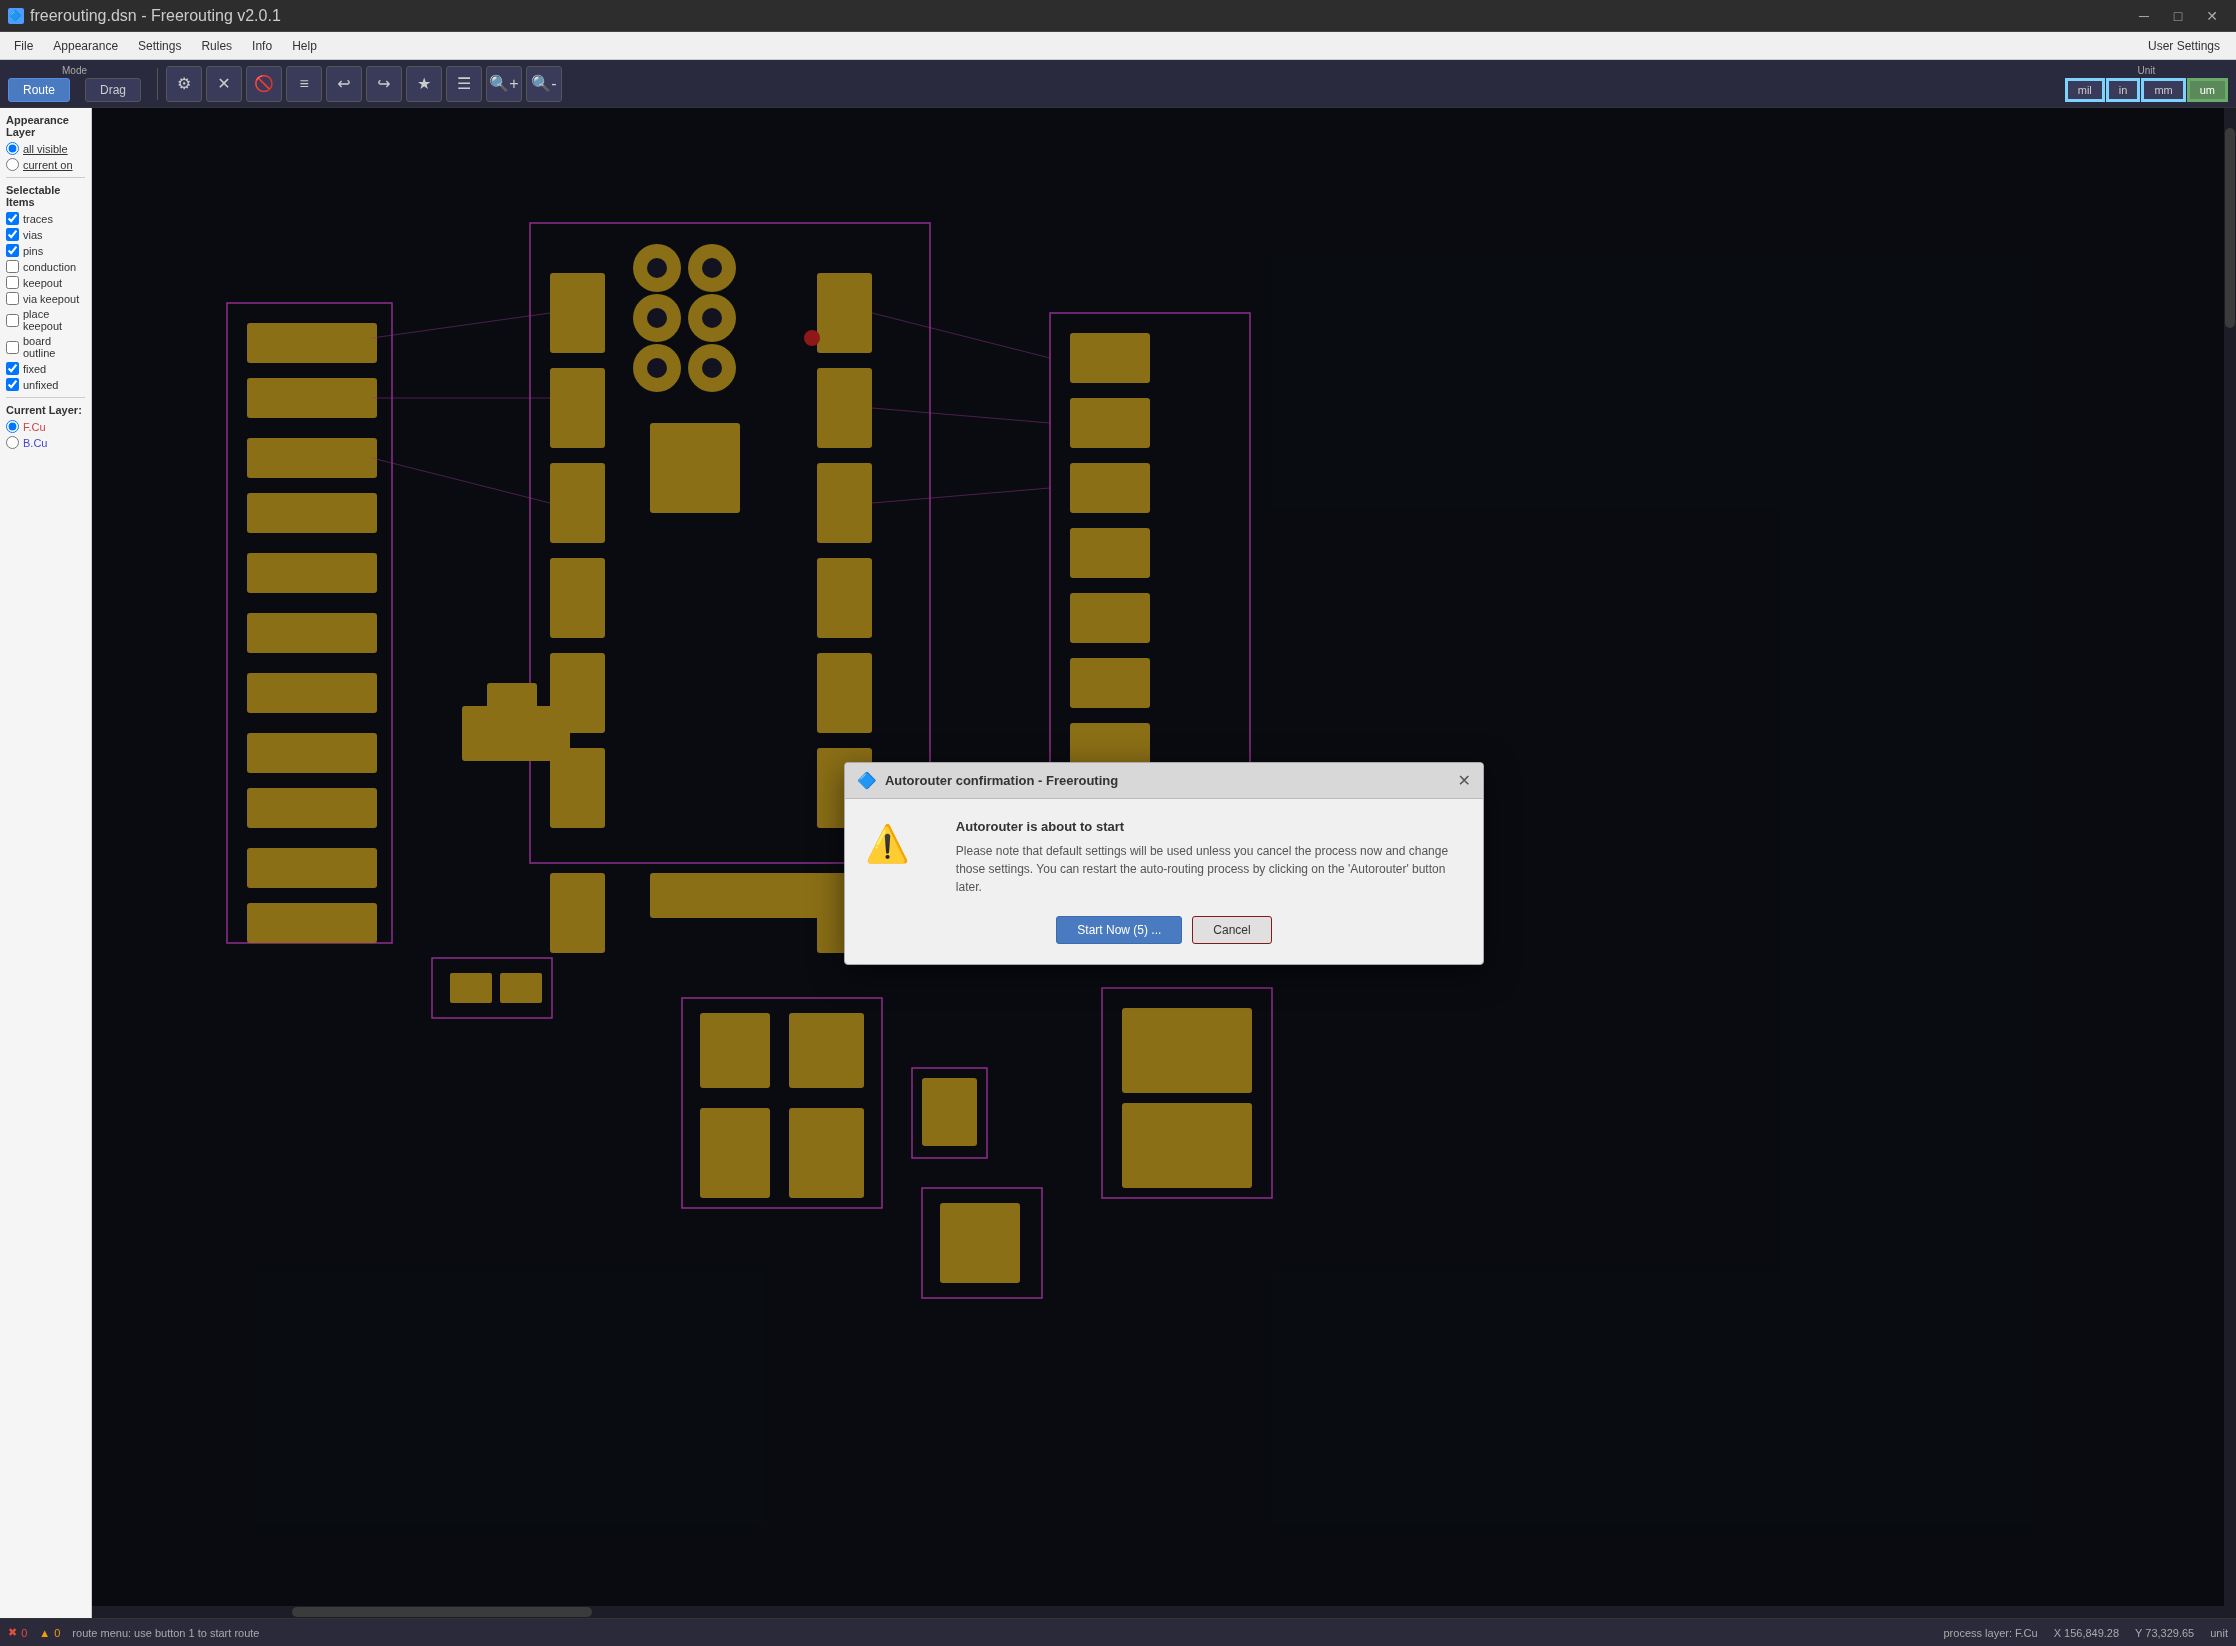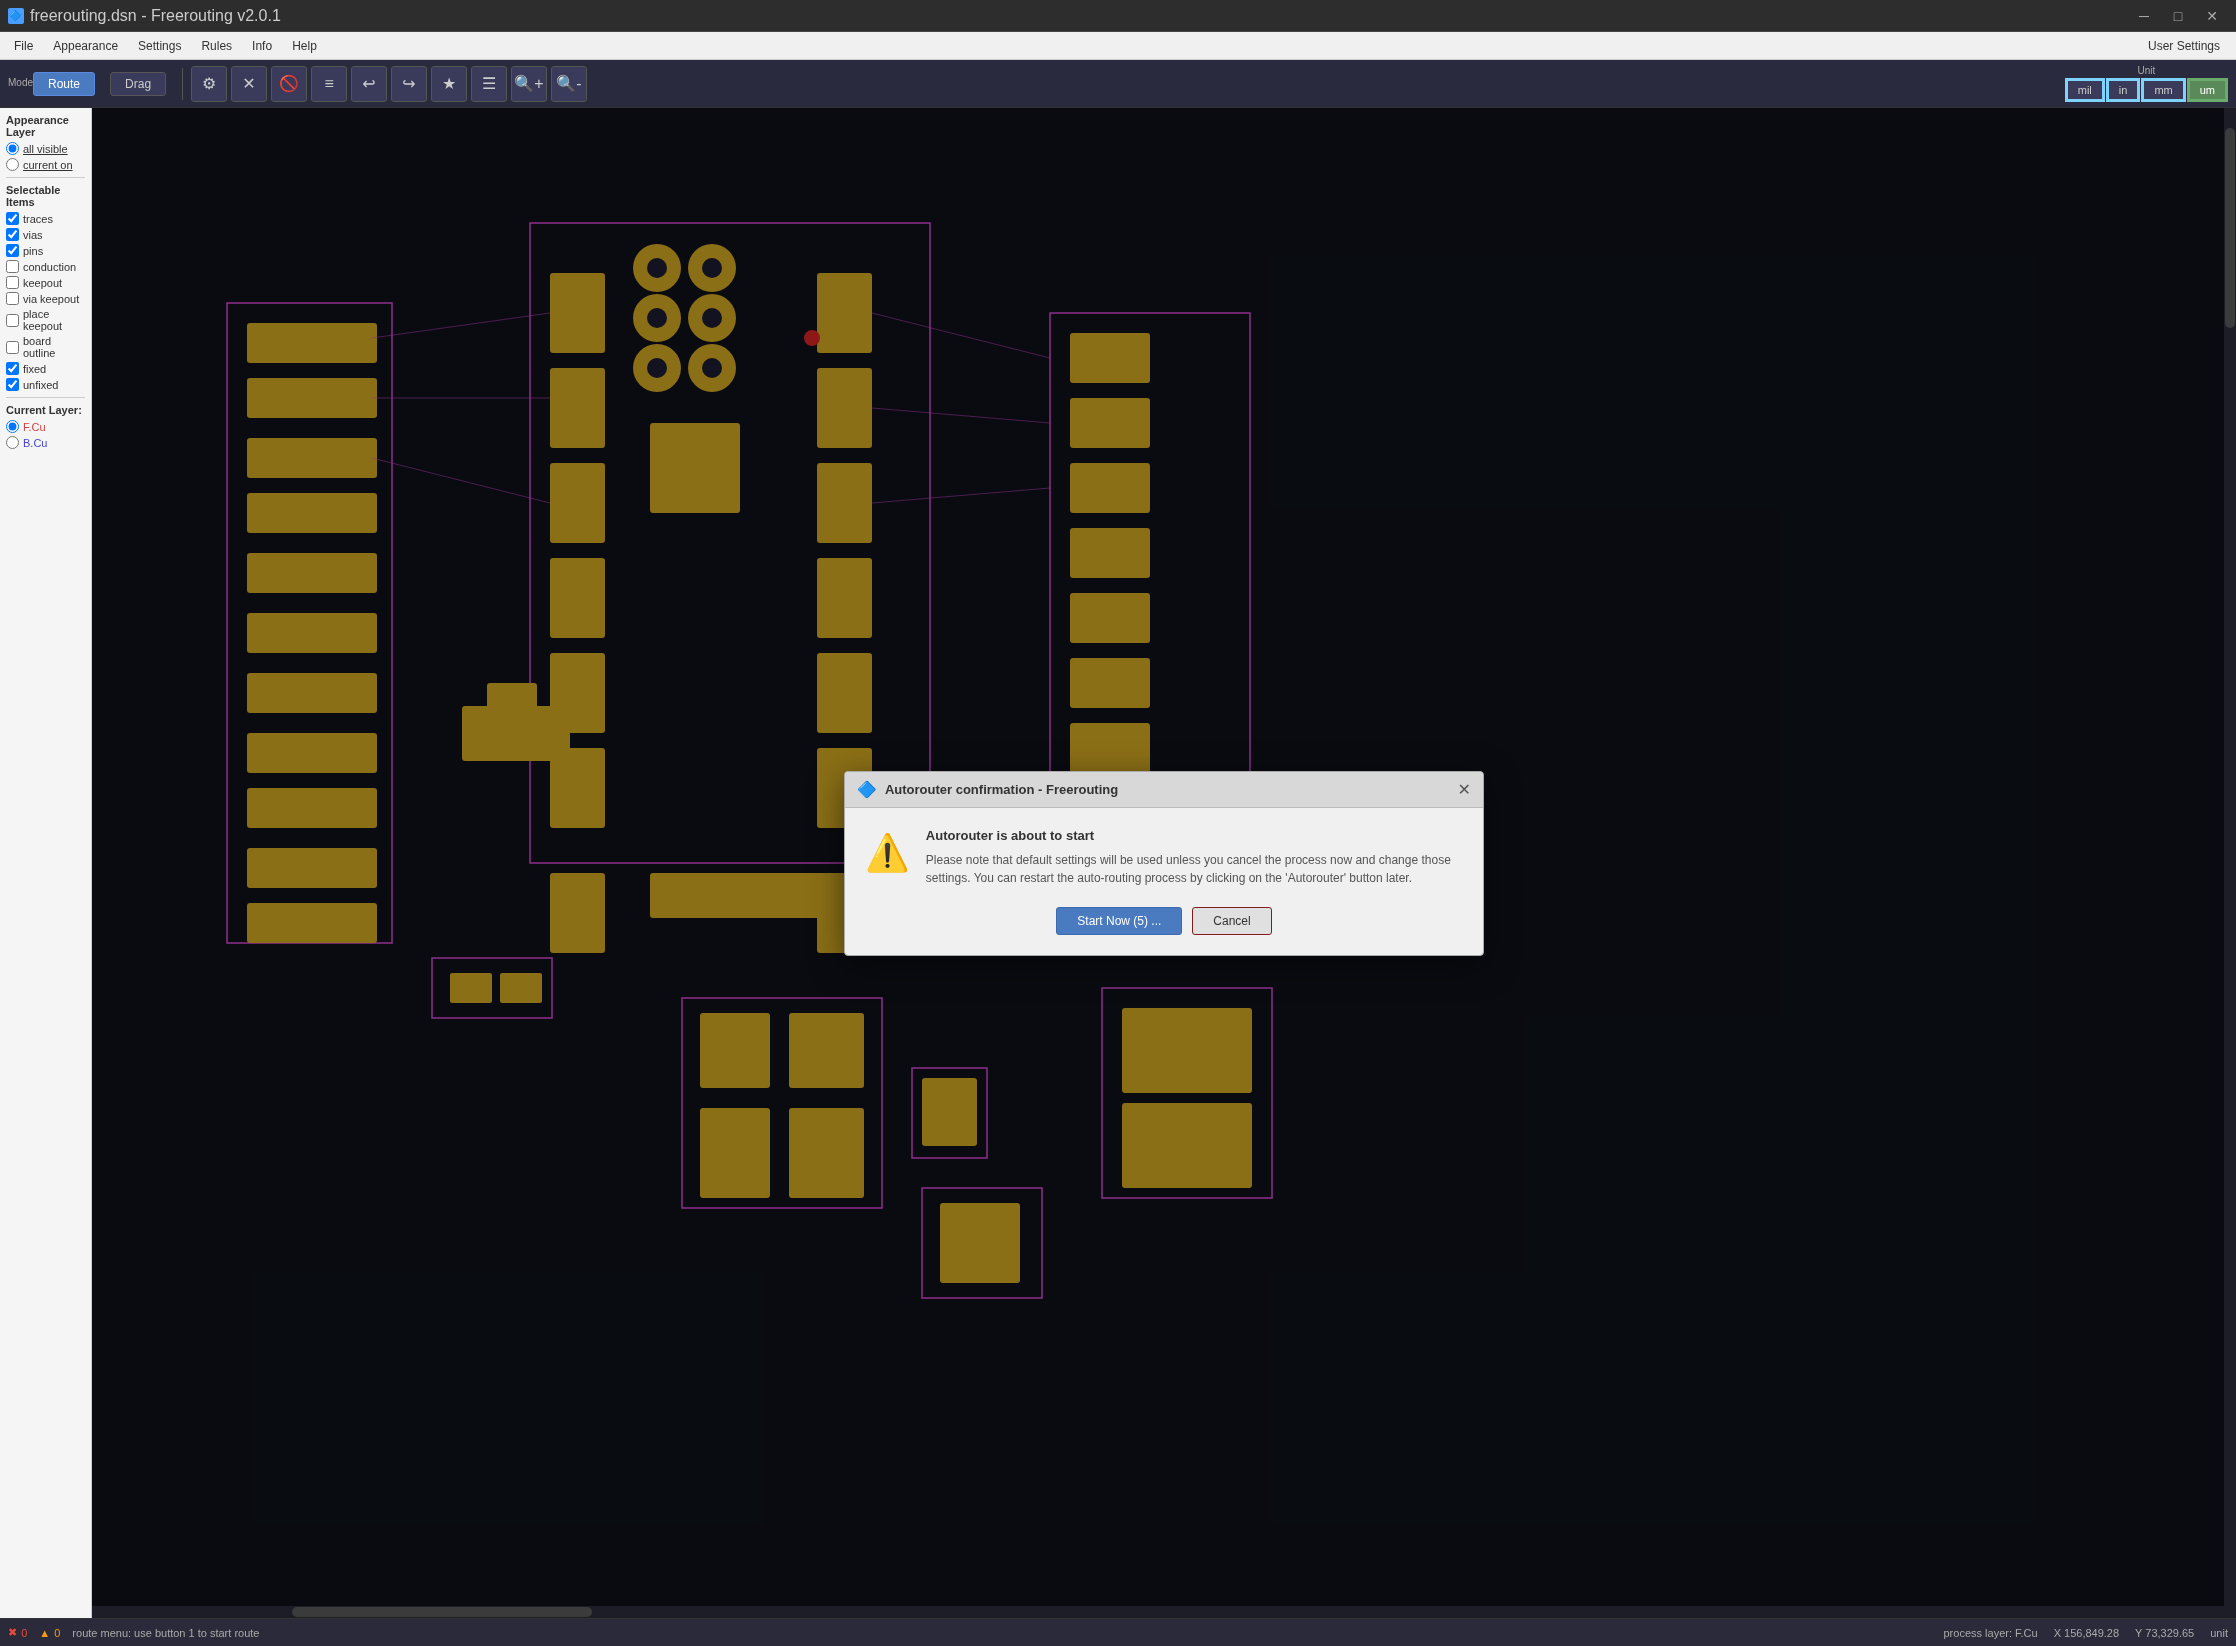--- a/index.html
+++ b/index.html
@@ -24,21 +24,21 @@
     }
     .menu-item { padding: 4px 10px; color: #333; cursor: pointer; font-size: 12px; }
     .user-settings-btn { margin-left: auto; padding: 4px 12px; color: #333; font-size: 12px; cursor: pointer; }
 
     
     .toolbar {
       display: flex; align-items: center; background: #2a2a3e; height: 48px;
       padding: 0 8px; border-bottom: 1px solid #333; gap: 4px;
     }
     .mode-group {
-      display: flex; flex-direction: row; align-items: center; margin-right: 8px;
+      display: flex; flex-direction: column; align-items: center; margin-right: 8px;
     }
     .mode-label { font-size: 10px; color: #aaa; margin-bottom: 2px; }
     .mode-buttons { display: flex; gap: 15px; }
     .mode-btn {
       padding: 4px 14px; font-size: 12px; cursor: pointer; border-radius: 3px;
       border: 1px solid #555; background: #3a3a5a; color: #ccc;
     }
     .mode-btn.active { background: #4a7abf; color: white; border-color: #5a8adf; }
     .toolbar-sep { width: 1px; height: 32px; background: #555; margin: 0 4px; }
     .tool-btn {
@@ -122,21 +122,21 @@
       background: #d8d8d8; padding: 8px 12px; border-bottom: 1px solid #bbb;
       border-radius: 4px 4px 0 0;
     }
     .modal-title-left { display: flex; align-items: center; gap: 8px; }
     .modal-title-icon { font-size: 16px; }
     .modal-title-text { font-weight: bold; font-size: 13px; color: #333; }
     .modal-close-btn { font-size: 16px; color: #555; cursor: pointer; }
     .modal-body { padding: 20px; }
     .modal-content-row { display: flex; align-items: flex-start; gap: 16px; }
     .warning-icon { font-size: 36px; margin-top: 4px; }
-    .modal-text-block { flex: 1; }
+    .modal-text-block { flex: 1; margin-left: 30px; }
     .modal-main-text { font-size: 13px; font-weight: bold; color: #333; margin-bottom: 8px; }
     .modal-sub-text { font-size: 12px; color: #555; line-height: 1.5; }
     .modal-buttons { display: flex; justify-content: center; gap: 10px; margin-top: 20px; }
     .modal-btn {
       padding: 6px 20px; font-size: 12px; cursor: pointer; border-radius: 3px;
       border: 1px solid #7f1d1d; background: #e0e0e0; color: #333;
     }
     .modal-btn.primary { background: #4a7abf; color: white; border-color: #3a6aaf; }
   </style>
 </head>

